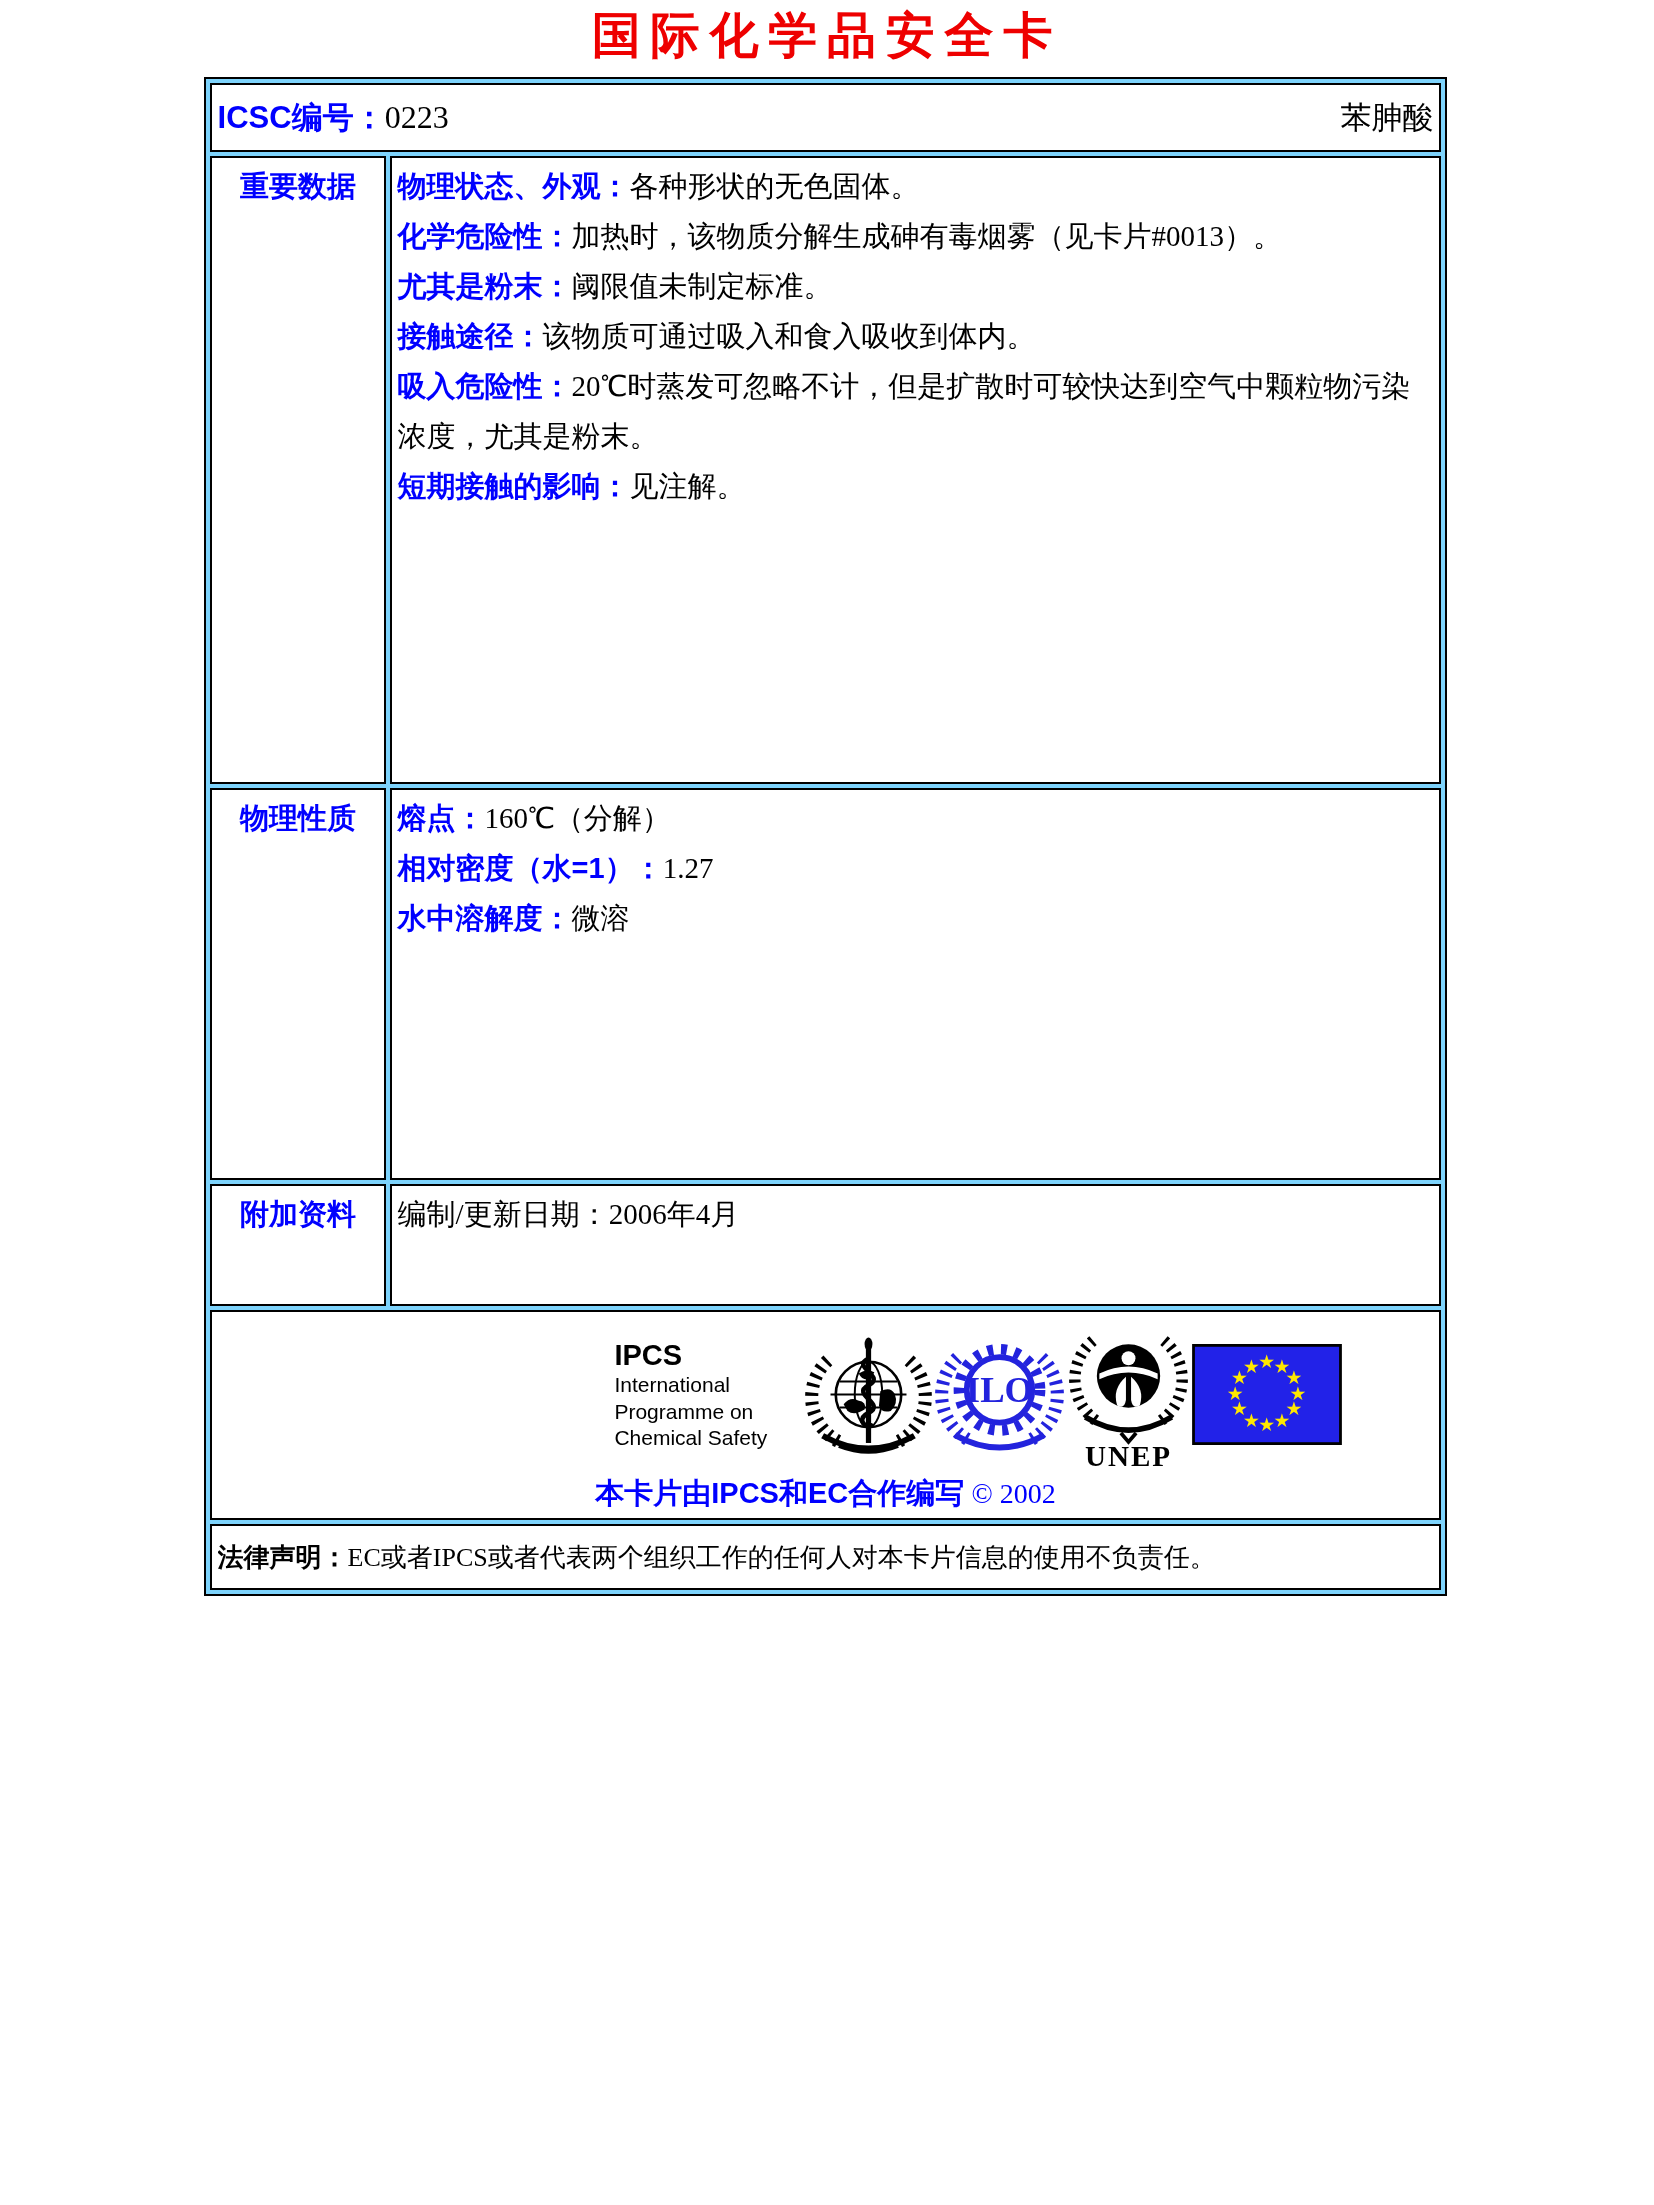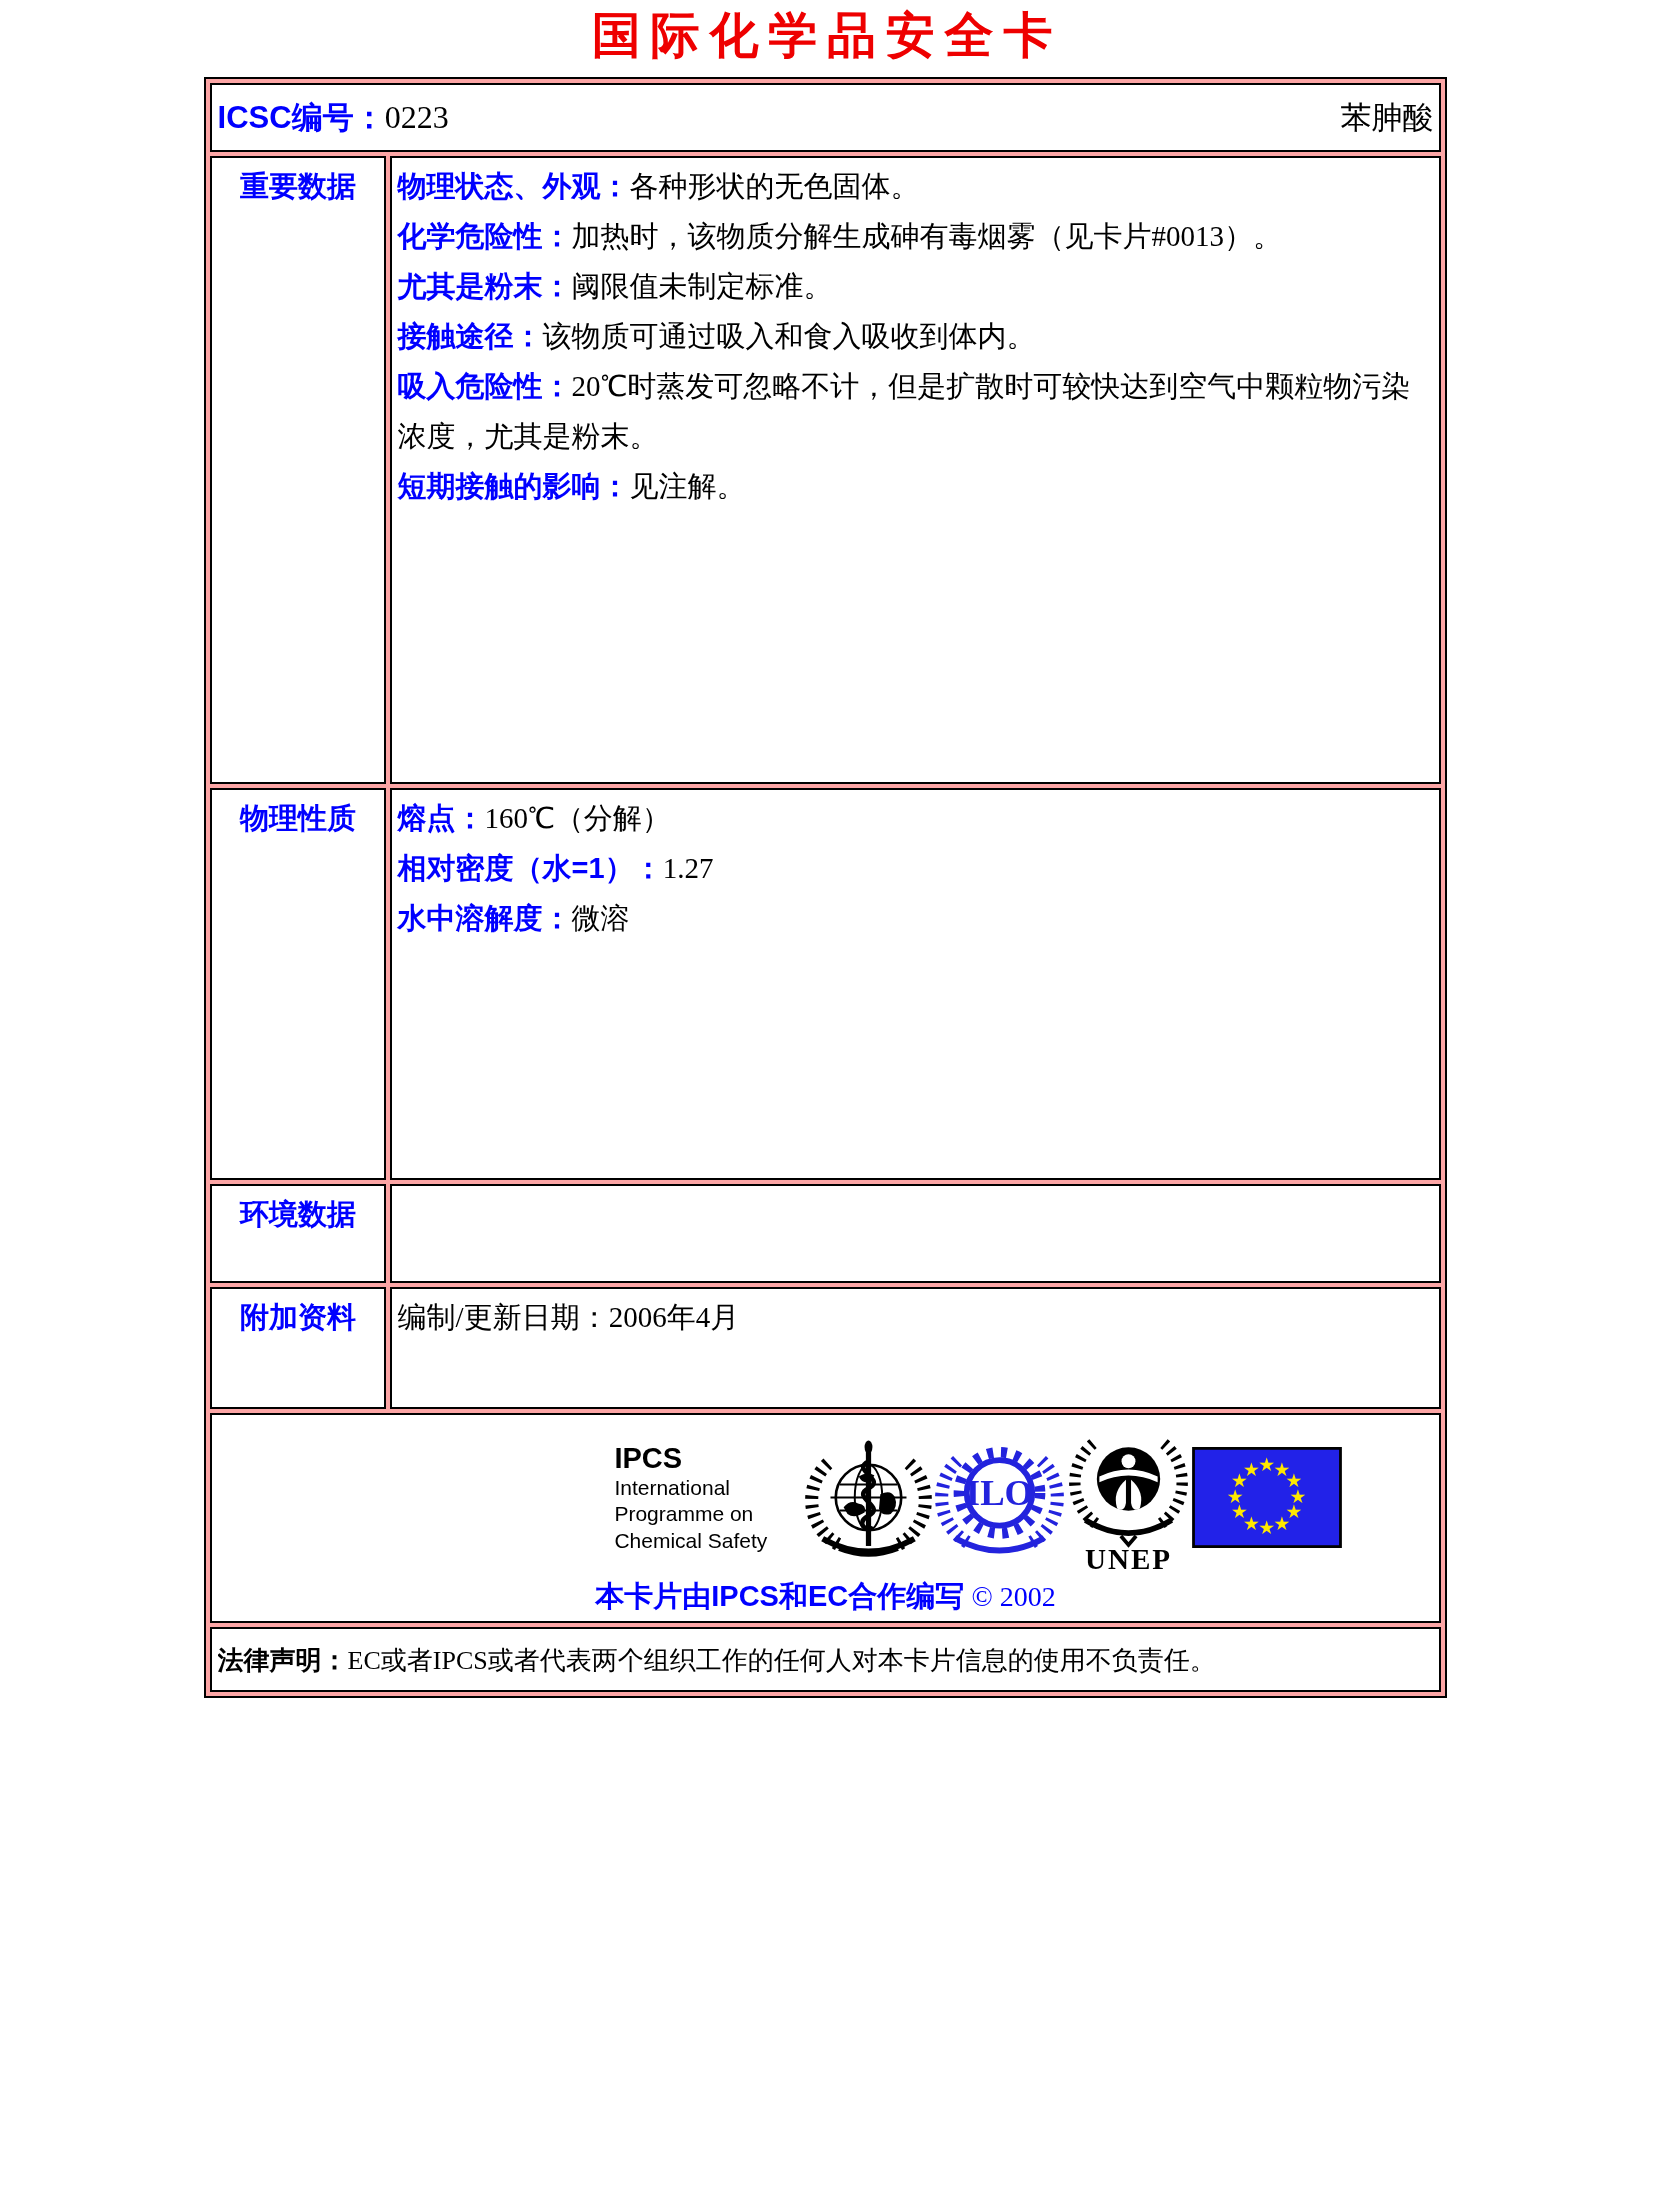--- a/index.html
+++ b/index.html
@@ -8,21 +8,21 @@
     font-family:"Liberation Serif", serif;color:#000;
   }
   .page-title{
     margin:7px 0 12.6px 0;text-align:center;
     font-family:"Liberation Sans", sans-serif;font-weight:bold;
     font-size:49px;line-height:57px;letter-spacing:9.8px;color:#ee0000;
   }
   table.icsc{
     margin-left:204px;width:1243px;table-layout:fixed;
     border-collapse:separate;border-spacing:4.2px;
-    border:2.8px solid #000;background:#fca5a5;
+    border:2.8px solid #000;background:#7dd3fc;
   }
   table.icsc td{
     border:2.1px solid #000;vertical-align:top;background:#fff;
     padding:2.8px 5.6px;font-size:29px;line-height:50px;
   }
   
   tr.r-header  td{height:60px;vertical-align:middle;}
   tr.r-important td{height:618px;}
   tr.r-physical  td{height:383px;}
   tr.r-environment td{height:89px;}
@@ -113,24 +113,20 @@
 
   <tr class="r-physical">
     <td class="label-cell">物理性质</td>
     <td>
       <p class="field"><span class="flabel">熔点：</span><span class="ftext">160℃（分解）</span></p>
       <p class="field"><span class="flabel">相对密度（水=1）：</span><span class="ftext">1.27</span></p>
       <p class="field"><span class="flabel">水中溶解度：</span><span class="ftext">微溶</span></p>
     </td>
   </tr>
 
-  <tr class="r-environment">
-    <td class="label-cell">环境数据</td>
-    <td></td>
-  </tr>
 
 
   <tr class="r-additional">
     <td class="label-cell">附加资料</td>
     <td>
       <p class="field"><span class="flabel plain">编制/更新日期：</span><span class="ftext">2006年4月</span></p>
     </td>
   </tr>
 
   <tr class="r-logos">

